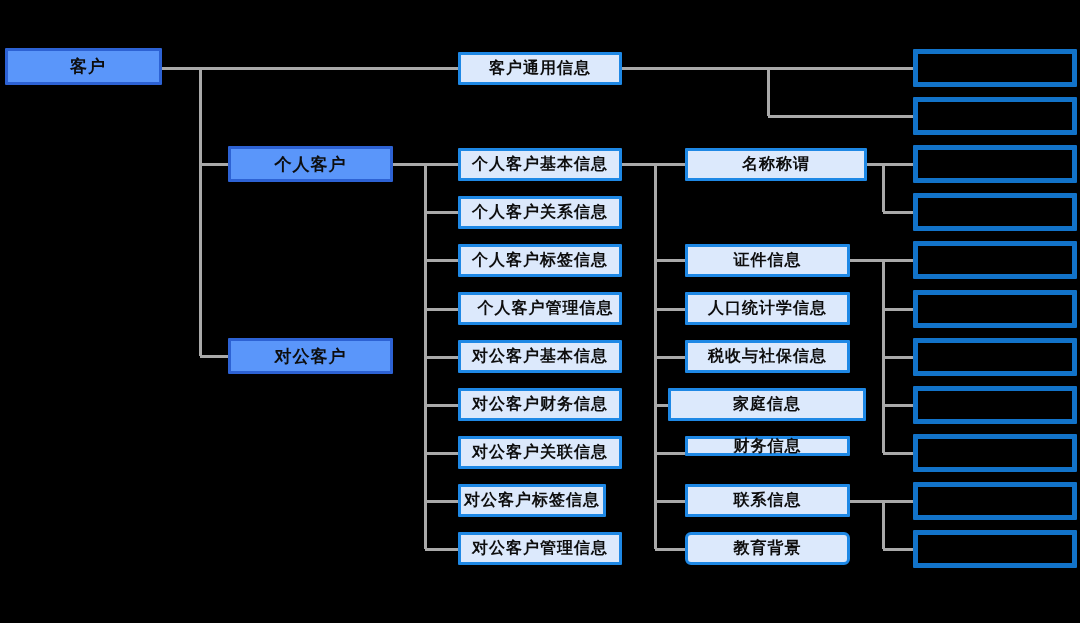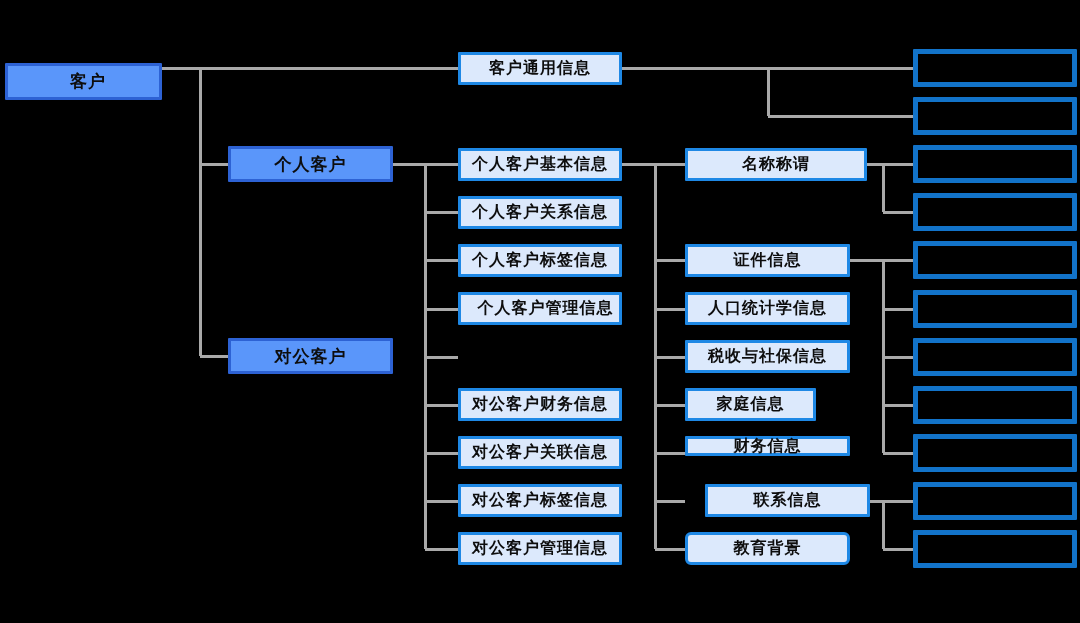--- a/index.html
+++ b/index.html
@@ -71,39 +71,40 @@
     <div class="edge" style="background: rgb(169, 169, 169); left: 883px; top: 210.5px; width: 30px; height: 3px;"></div>
     <div class="edge" style="background: rgb(169, 169, 169); left: 850px; top: 258.5px; width: 63px; height: 3px;"></div>
     <div class="edge" style="background: rgb(169, 169, 169); left: 881.5px; top: 260px; width: 3px; height: 193px;"></div>
     <div class="edge" style="background: rgb(169, 169, 169); left: 883px; top: 307.5px; width: 30px; height: 3px;"></div>
     <div class="edge" style="background: rgb(169, 169, 169); left: 883px; top: 355.5px; width: 30px; height: 3px;"></div>
     <div class="edge" style="background: rgb(169, 169, 169); left: 883px; top: 403.5px; width: 30px; height: 3px;"></div>
     <div class="edge" style="background: rgb(169, 169, 169); left: 883px; top: 451.5px; width: 30px; height: 3px;"></div>
     <div class="edge" style="background: rgb(169, 169, 169); left: 850px; top: 499.5px; width: 63px; height: 3px;"></div>
     <div class="edge" style="background: rgb(169, 169, 169); left: 881.5px; top: 501px; width: 3px; height: 48px;"></div>
     <div class="edge" style="background: rgb(169, 169, 169); left: 883px; top: 547.5px; width: 30px; height: 3px;"></div>
-    <div class="node primary" style="left: 5px; top: 63px; width: 157px; height: 37px; padding-left: 9px;">客户</div>
+    <div class="node primary" style="left: 5px; top: 48px; width: 157px; height: 37px; padding-left: 9px;">客户</div>
     <div class="node primary" style="left: 228px; top: 146px; width: 165px; height: 36px;">个人客户</div>
     <div class="node primary" style="left: 228px; top: 338px; width: 165px; height: 36px;">对公客户</div>
     <div class="node light" style="left: 458px; top: 52px; width: 164px; height: 33px;">客户通用信息</div>
     <div class="node light" style="left: 458px; top: 148px; width: 164px; height: 33px;">个人客户基本信息</div>
     <div class="node light" style="left: 458px; top: 196px; width: 164px; height: 33px;">个人客户关系信息</div>
     <div class="node light" style="left: 458px; top: 244px; width: 164px; height: 33px;">个人客户标签信息</div>
     <div class="node light" style="left: 458px; top: 292px; width: 164px; height: 33px; padding-left: 11px;">个人客户管理信息</div>
+    <div class="node light" style="left: 458px; top: 340px; width: 164px; height: 33px;">对公客户基本信息</div>
     <div class="node light" style="left: 458px; top: 388px; width: 164px; height: 33px;">对公客户财务信息</div>
     <div class="node light" style="left: 458px; top: 436px; width: 164px; height: 33px;">对公客户关联信息</div>
-    <div class="node light" style="left: 458px; top: 484px; width: 164px; height: 33px;">对公客户标签信息</div>
+    <div class="node light" style="left: 458px; top: 484px; width: 148px; height: 33px;">对公客户标签信息</div>
     <div class="node light" style="left: 458px; top: 532px; width: 164px; height: 33px;">对公客户管理信息</div>
     <div class="node light" style="left: 685px; top: 148px; width: 182px; height: 33px;">名称称谓</div>
     <div class="node light" style="left: 685px; top: 244px; width: 165px; height: 33px;">证件信息</div>
     <div class="node light" style="left: 685px; top: 292px; width: 165px; height: 33px;">人口统计学信息</div>
     <div class="node light" style="left: 685px; top: 340px; width: 165px; height: 33px;">税收与社保信息</div>
-    <div class="node light" style="left: 685px; top: 388px; width: 131px; height: 33px;">家庭信息</div>
+    <div class="node light" style="left: 668px; top: 388px; width: 198px; height: 33px;">家庭信息</div>
     <div class="node light" style="left: 685px; top: 436px; width: 165px; height: 20px;">财务信息</div>
-    <div class="node light" style="left: 685px; top: 484px; width: 165px; height: 33px; margin-left: 20px;">联系信息</div>
+    <div class="node light" style="left: 685px; top: 484px; width: 165px; height: 33px;">联系信息</div>
     <div class="node light" style="left: 685px; top: 532px; width: 165px; height: 33px; border-radius: 6px;">教育背景</div>
     <div class="node empty" style="left: 913px; top: 49px; width: 164px; height: 38px;"></div>
     <div class="node empty" style="left: 913px; top: 97px; width: 164px; height: 38px;"></div>
     <div class="node empty" style="left: 913px; top: 145px; width: 164px; height: 38px;"></div>
     <div class="node empty" style="left: 913px; top: 193px; width: 164px; height: 38px;"></div>
     <div class="node empty" style="left: 913px; top: 241px; width: 164px; height: 38px;"></div>
     <div class="node empty" style="left: 913px; top: 290px; width: 164px; height: 38px;"></div>
     <div class="node empty" style="left: 913px; top: 338px; width: 164px; height: 38px;"></div>
     <div class="node empty" style="left: 913px; top: 386px; width: 164px; height: 38px;"></div>
     <div class="node empty" style="left: 913px; top: 434px; width: 164px; height: 38px;"></div>

